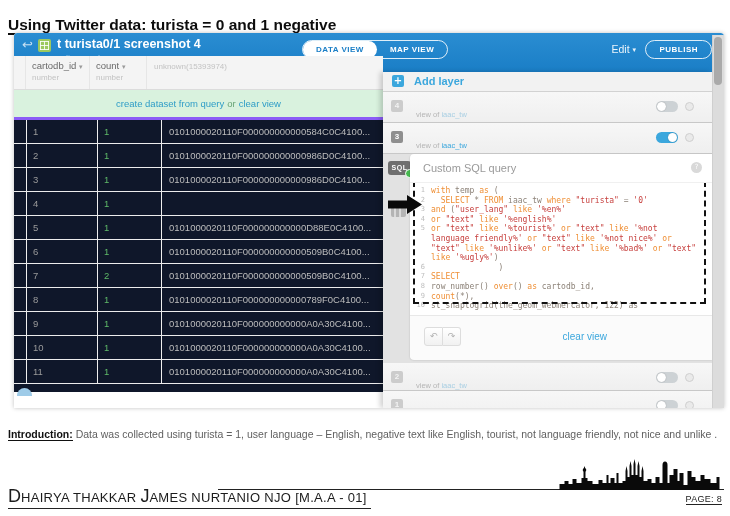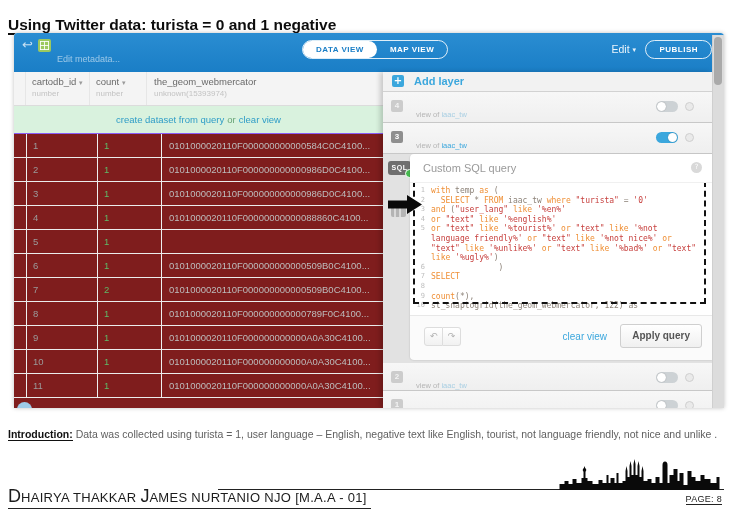--- a/index.html
+++ b/index.html
@@ -27,31 +27,31 @@
   .viewtabs{position:absolute;left:288px;top:7px;height:17px;display:flex;align-items:stretch;
       border:1px solid rgba(255,255,255,.85);border-radius:11px;}
   .viewtab{display:flex;align-items:center;padding:0 13px;font-size:8px;font-weight:bold;letter-spacing:.5px;color:#fff;border-radius:10px;text-align:right;}
   .viewtab.active{background:#fff;color:#1a7ec6;}
   .hdr-edit{position:absolute;right:88px;top:10px;color:#eaf4fb;font-size:10.5px;}
   .hdr-edit .caret{font-size:7px;position:relative;top:-1px;}
   .hdr-publish{position:absolute;right:12px;top:7px;height:17px;display:flex;align-items:center;padding:0 13px;
       border:1px solid rgba(255,255,255,.85);border-radius:11px;color:#fff;font-size:8px;font-weight:bold;letter-spacing:.5px;}
 
   
-  .table{position:absolute;left:0;top:39px;width:369px;height:336px;background:#7f1d1d;}
+  .table{position:absolute;left:0;top:23px;width:369px;height:336px;background:#0f172a;}
   .thead{height:33px;background:#f4f4f4;border-bottom:1px solid #dcdcdc;display:flex;}
   .th{padding-top:4px;box-sizing:border-box;}
   .th .cname{font-size:9.5px;color:#696969;}
   .th .ctype{font-size:8px;color:#c3c3c3;margin-top:2px;}
   .th .sort{color:#9a9a9a;font-size:7px;}
   .col-gutter{width:12px;border-right:1px solid #e6e6e6;}
   .col-id{width:64px;border-right:1px solid #e6e6e6;padding-left:6px;}
   .col-count{width:57px;border-right:1px solid #e6e6e6;padding-left:6px;}
   .col-geom{flex:1;padding-left:7px;}
-  .notice{height:27px;background:#d9f2de;border-bottom:1px solid #8b5cf6;display:flex;align-items:center;justify-content:center;font-size:9.5px;}
+  .notice{height:27px;background:#d9f2de;border-bottom:3px solid #8b5cf6;display:flex;align-items:center;justify-content:center;font-size:9.5px;}
   .notice a{color:#2f9dc7;text-decoration:none;cursor:pointer;}
   .notice .or{color:#68a476;margin:0 3px;}
   .rows{overflow:hidden;height:276px;position:relative;}
   .trow{height:23px;border-bottom:1px solid #ececec;display:flex;align-items:stretch;font-size:9.5px;}
   .trow .cell{display:flex;align-items:center;}
   .c-gutter{width:12px;border-right:1px solid #efefef;}
   .c-id{width:64px;border-right:1px solid #efefef;padding-left:6px;color:#9b9b9b;}
   .c-count{width:57px;border-right:1px solid #efefef;padding-left:6px;color:#5fba68;}
   .c-geom{flex:1;padding-left:7px;color:#bdbdbd;white-space:nowrap;overflow:hidden;}
   .loader-dot{position:absolute;left:3px;bottom:-7px;width:15px;height:15px;border-radius:50%;background:#9ecbe8;}
@@ -129,20 +129,21 @@
 </head>
 <body>
 
 <h1 class="slide-title"><span class="u">Using Twitter data</span><span>: turista = 0 and 1 negative</span></h1>
 
 <div class="app">
 
   <div class="app-header">
     <span class="hdr-back glyph">↩</span>
     <span class="hdr-tableicon"></span>
+    <span class="hdr-title">t turista0/1 screenshot 4</span>
     <span class="hdr-sub">Edit metadata...</span>
     <div class="viewtabs">
       <span class="viewtab active">DATA VIEW</span>
       <span class="viewtab">MAP VIEW</span>
     </div>
     <span class="hdr-edit"><span>Edit</span> <span class="caret glyph">▾</span></span>
     <span class="hdr-publish">PUBLISH</span>
   </div>
 
   <div class="table">
@@ -150,21 +151,20 @@
       <div class="col-gutter th"></div>
       <div class="col-id th">
         <div class="cname"><span>cartodb_id</span> <span class="sort glyph">▾</span></div>
         <div class="ctype">number</div>
       </div>
       <div class="col-count th">
         <div class="cname"><span>count</span> <span class="sort glyph">▾</span></div>
         <div class="ctype">number</div>
       </div>
       <div class="col-geom th">
-        <div class="cname">the_geom_webmercator</div>
         <div class="ctype">unknown(15393974)</div>
       </div>
     </div>
     <div class="notice">
       <a>create dataset from query</a>
       <span class="or">or</span>
       <a>clear view</a>
     </div>
     <div class="rows">
       <div class="trow">
@@ -182,26 +182,26 @@
         <div class="trow">
           <div class="c-gutter cell"></div>
           <div class="c-id cell">3</div>
           <div class="c-count cell">1</div>
           <div class="c-geom cell">0101000020110F000000000000986D0C4100...</div>
         </div>
         <div class="trow">
           <div class="c-gutter cell"></div>
           <div class="c-id cell">4</div>
           <div class="c-count cell">1</div>
-          <div class="c-geom cell">0101000020110F00000000000088860C4100...</div>
         </div>
         <div class="trow">
           <div class="c-gutter cell"></div>
           <div class="c-id cell">5</div>
           <div class="c-count cell">1</div>
+          <div class="c-geom cell">0101000020110F000000000000D88E0C4100...</div>
         </div>
         <div class="trow">
           <div class="c-gutter cell"></div>
           <div class="c-id cell">6</div>
           <div class="c-count cell">1</div>
           <div class="c-geom cell">0101000020110F000000000000509B0C4100...</div>
         </div>
         <div class="trow">
           <div class="c-gutter cell"></div>
           <div class="c-id cell">7</div>
@@ -275,33 +275,32 @@
               <div class="cline"><span class="ln">1</span><span class="cd"><span class="t-k">with</span><span class="t-p"> temp </span><span class="t-k">as</span><span class="t-p"> (</span></span></div>
               <div class="cline"><span class="ln">2</span><span class="cd"><span class="t-p">  </span><span class="t-k">SELECT</span><span class="t-p"> * </span><span class="t-k">FROM</span><span class="t-p"> iaac_tw </span><span class="t-k">where</span><span class="t-p"> </span><span class="t-s">"turista"</span><span class="t-p"> = </span><span class="t-s">'0'</span></span></div>
               <div class="cline"><span class="ln">3</span><span class="cd"><span class="t-k">and</span><span class="t-p"> (</span><span class="t-s">"user_lang"</span><span class="t-p"> </span><span class="t-k">like</span><span class="t-p"> </span><span class="t-s">'%en%'</span></span></div>
               <div class="cline"><span class="ln">4</span><span class="cd"><span class="t-k">or</span><span class="t-p"> </span><span class="t-s">"text"</span><span class="t-p"> </span><span class="t-k">like</span><span class="t-p"> </span><span class="t-s">'%english%'</span></span></div>
               <div class="cline"><span class="ln">5</span><span class="cd"><span class="t-k">or</span><span class="t-p"> </span><span class="t-s">"text"</span><span class="t-p"> </span><span class="t-k">like</span><span class="t-p"> </span><span class="t-s">'%tourist%'</span><span class="t-p"> </span><span class="t-k">or</span><span class="t-p"> </span><span class="t-s">"text"</span><span class="t-p"> </span><span class="t-k">like</span><span class="t-p"> </span><span class="t-s">'%not</span></span></div>
               <div class="cline"><span class="ln"></span><span class="cd"><span class="t-s">language friendly%'</span><span class="t-p"> </span><span class="t-k">or</span><span class="t-p"> </span><span class="t-s">"text"</span><span class="t-p"> </span><span class="t-k">like</span><span class="t-p"> </span><span class="t-s">'%not nice%'</span><span class="t-p"> </span><span class="t-k">or</span></span></div>
               <div class="cline"><span class="ln"></span><span class="cd"><span class="t-s">"text"</span><span class="t-p"> </span><span class="t-k">like</span><span class="t-p"> </span><span class="t-s">'%unlike%'</span><span class="t-p"> </span><span class="t-k">or</span><span class="t-p"> </span><span class="t-s">"text"</span><span class="t-p"> </span><span class="t-k">like</span><span class="t-p"> </span><span class="t-s">'%bad%'</span><span class="t-p"> </span><span class="t-k">or</span><span class="t-p"> </span><span class="t-s">"text"</span></span></div>
               <div class="cline"><span class="ln"></span><span class="cd"><span class="t-k">like</span><span class="t-p"> </span><span class="t-s">'%ugly%'</span><span class="t-p">)</span></span></div>
               <div class="cline"><span class="ln">6</span><span class="cd"><span class="t-p">              )</span></span></div>
               <div class="cline"><span class="ln">7</span><span class="cd"><span class="t-k">SELECT</span></span></div>
-              <div class="cline"><span class="ln">8</span></div>
+              <div class="cline"><span class="ln">8</span><span class="cd"><span class="t-p">row_number() </span><span class="t-k">over</span><span class="t-p">() </span><span class="t-k">as</span><span class="t-p"> cartodb_id,</span></span></div>
               <div class="cline"><span class="ln">9</span><span class="cd"><span class="t-k">count</span><span class="t-p">(*),</span></span></div>
               <div class="cline"><span class="ln">10</span><span class="cd"><span class="t-p">st_snaptogrid(the_geom_webmercator, 122) as</span></span></div>
             </div>
           <div class="dashedbox"></div>
         </div>
         <div class="sqlfoot">
           <span class="undogrp">
             <span class="ubtn glyph">↶</span>
             <span class="ubtn glyph">↷</span>
           </span>
           <a class="clearview">clear view</a>
-          <span class="applybtn">Apply query</span>
         </div>
       </div>
     </div>
 
     <div class="gap"></div>
 
     <div class="layer dim" style="height:27px;">
       <span class="badge">2</span>
       <span class="lname">t=1 -</span>
       <span class="lview"><span>view of </span><a>iaac_tw</a></span>

